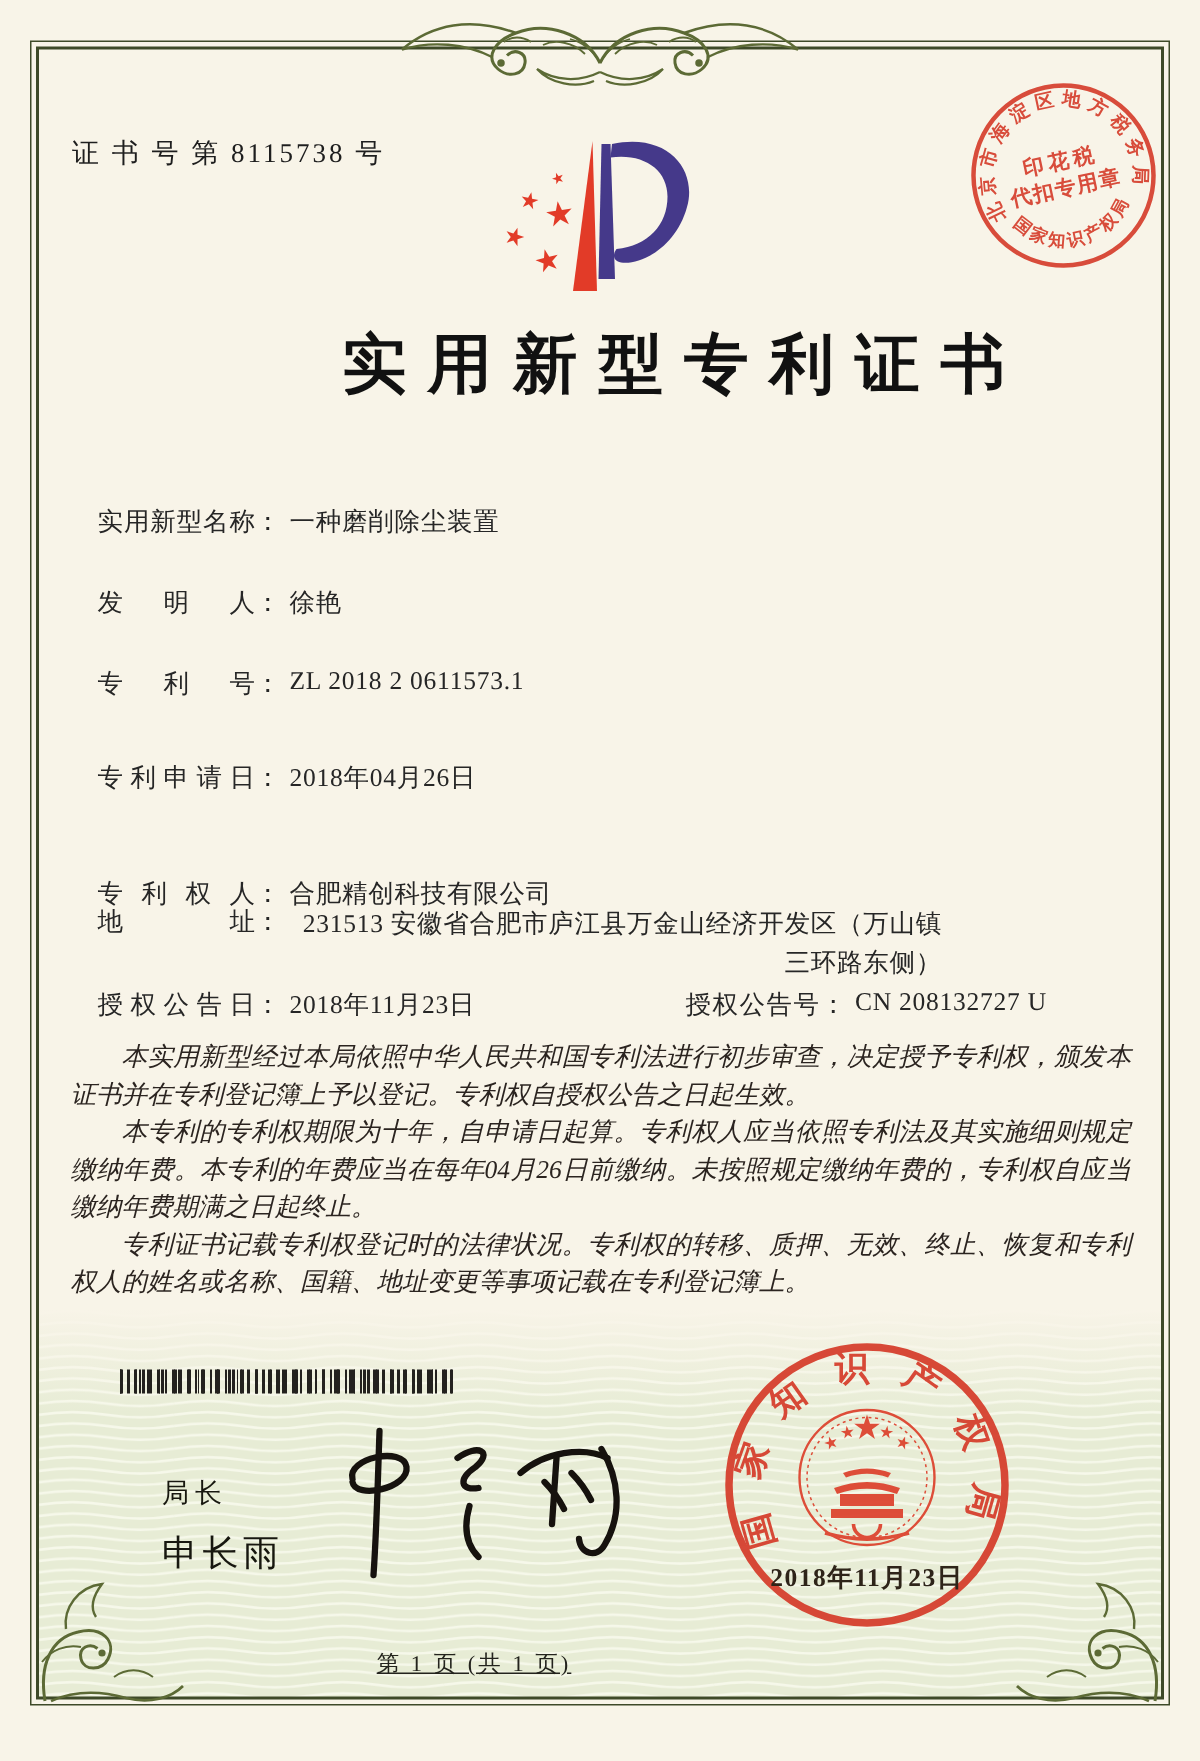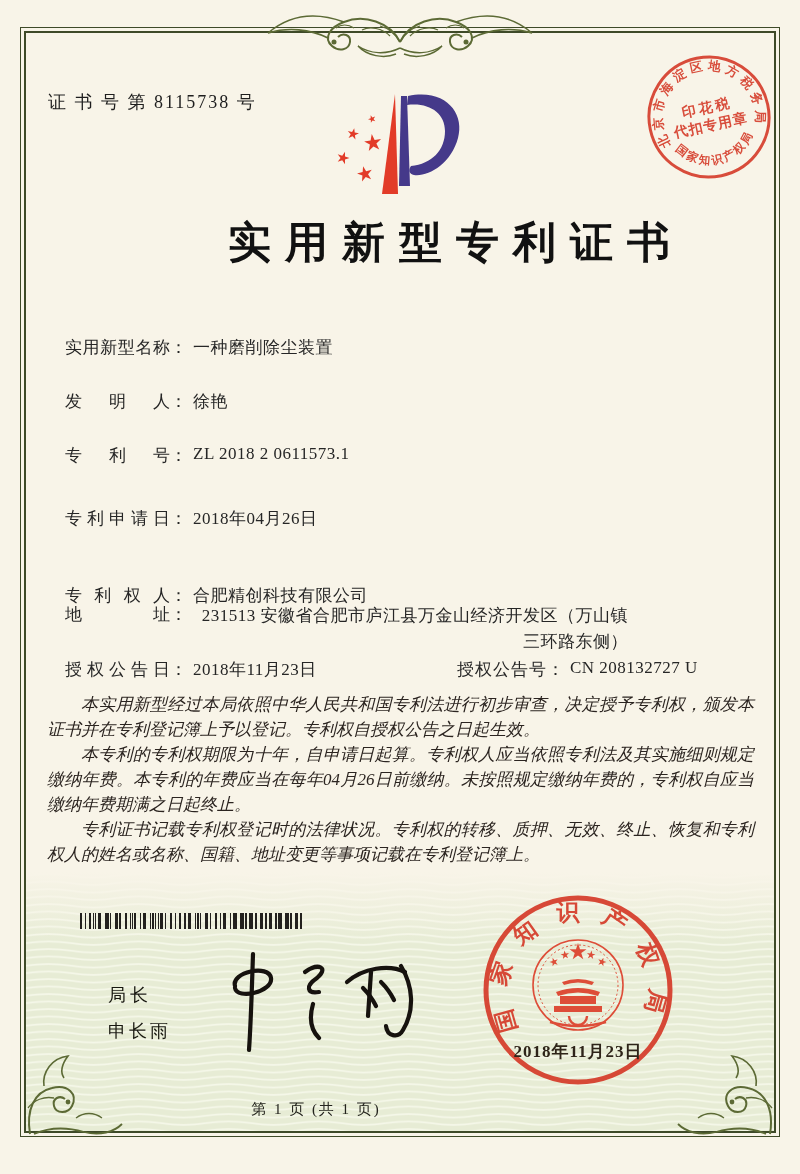--- a/index.html
+++ b/index.html
@@ -43,30 +43,30 @@
   .body-text{position:absolute;left:47px;top:692px;width:707px;font-size:17px;
     line-height:25px;color:#2b2420;text-align:justify;font-style:italic;}
   .body-text p{margin:0;text-indent:2em;}
   .barcode{position:absolute;left:80px;top:913px;width:222px;height:16px;
     background-image:
       repeating-linear-gradient(90deg,#23211e 0 1.5px,transparent 1.5px 5px),
       repeating-linear-gradient(90deg,#23211e 0 2px,transparent 2px 9px),
       repeating-linear-gradient(90deg,#23211e 0 1px,transparent 1px 13px);}
   .officer-title{position:absolute;left:108px;top:983px;font-size:18px;letter-spacing:4px;
     color:#17170f;font-family:"Liberation Sans",sans-serif;}
-  .officer-name{position:absolute;left:108px;top:1019px;font-size:18px;letter-spacing:3px;
+  .officer-name{position:absolute;left:108px;top:1019px;font-size:24px;letter-spacing:3px;
     color:#17170f;font-family:"Liberation Sans",sans-serif;}
   .signature{position:absolute;left:205px;top:942px;width:240px;height:120px;}
   .seal{position:absolute;left:480px;top:892px;width:196px;height:196px;opacity:.95;}
   .seal-date{position:absolute;left:480px;top:1040px;width:196px;text-align:center;
     font-size:17px;letter-spacing:1px;color:#2e2419;font-weight:600;z-index:6;}
   .tax-stamp{position:absolute;left:634px;top:42px;width:150px;height:150px;
     transform:rotate(-12deg);opacity:.93;z-index:6;}
   .footer{position:absolute;left:0;top:1100px;width:632px;text-align:center;
-    font-size:15px;letter-spacing:2px;color:#23231d;}
+    font-size:15px;letter-spacing:2px;color:#23231d;text-decoration:underline;}
 </style>
 </head>
 <body>
 
 <div class="page">
   <div class="paper"></div>
 
   <svg class="band" width="748" height="261" viewBox="0 0 748 261">
     <defs>
       <pattern id="wv" width="90" height="7.5" patternUnits="userSpaceOnUse">

